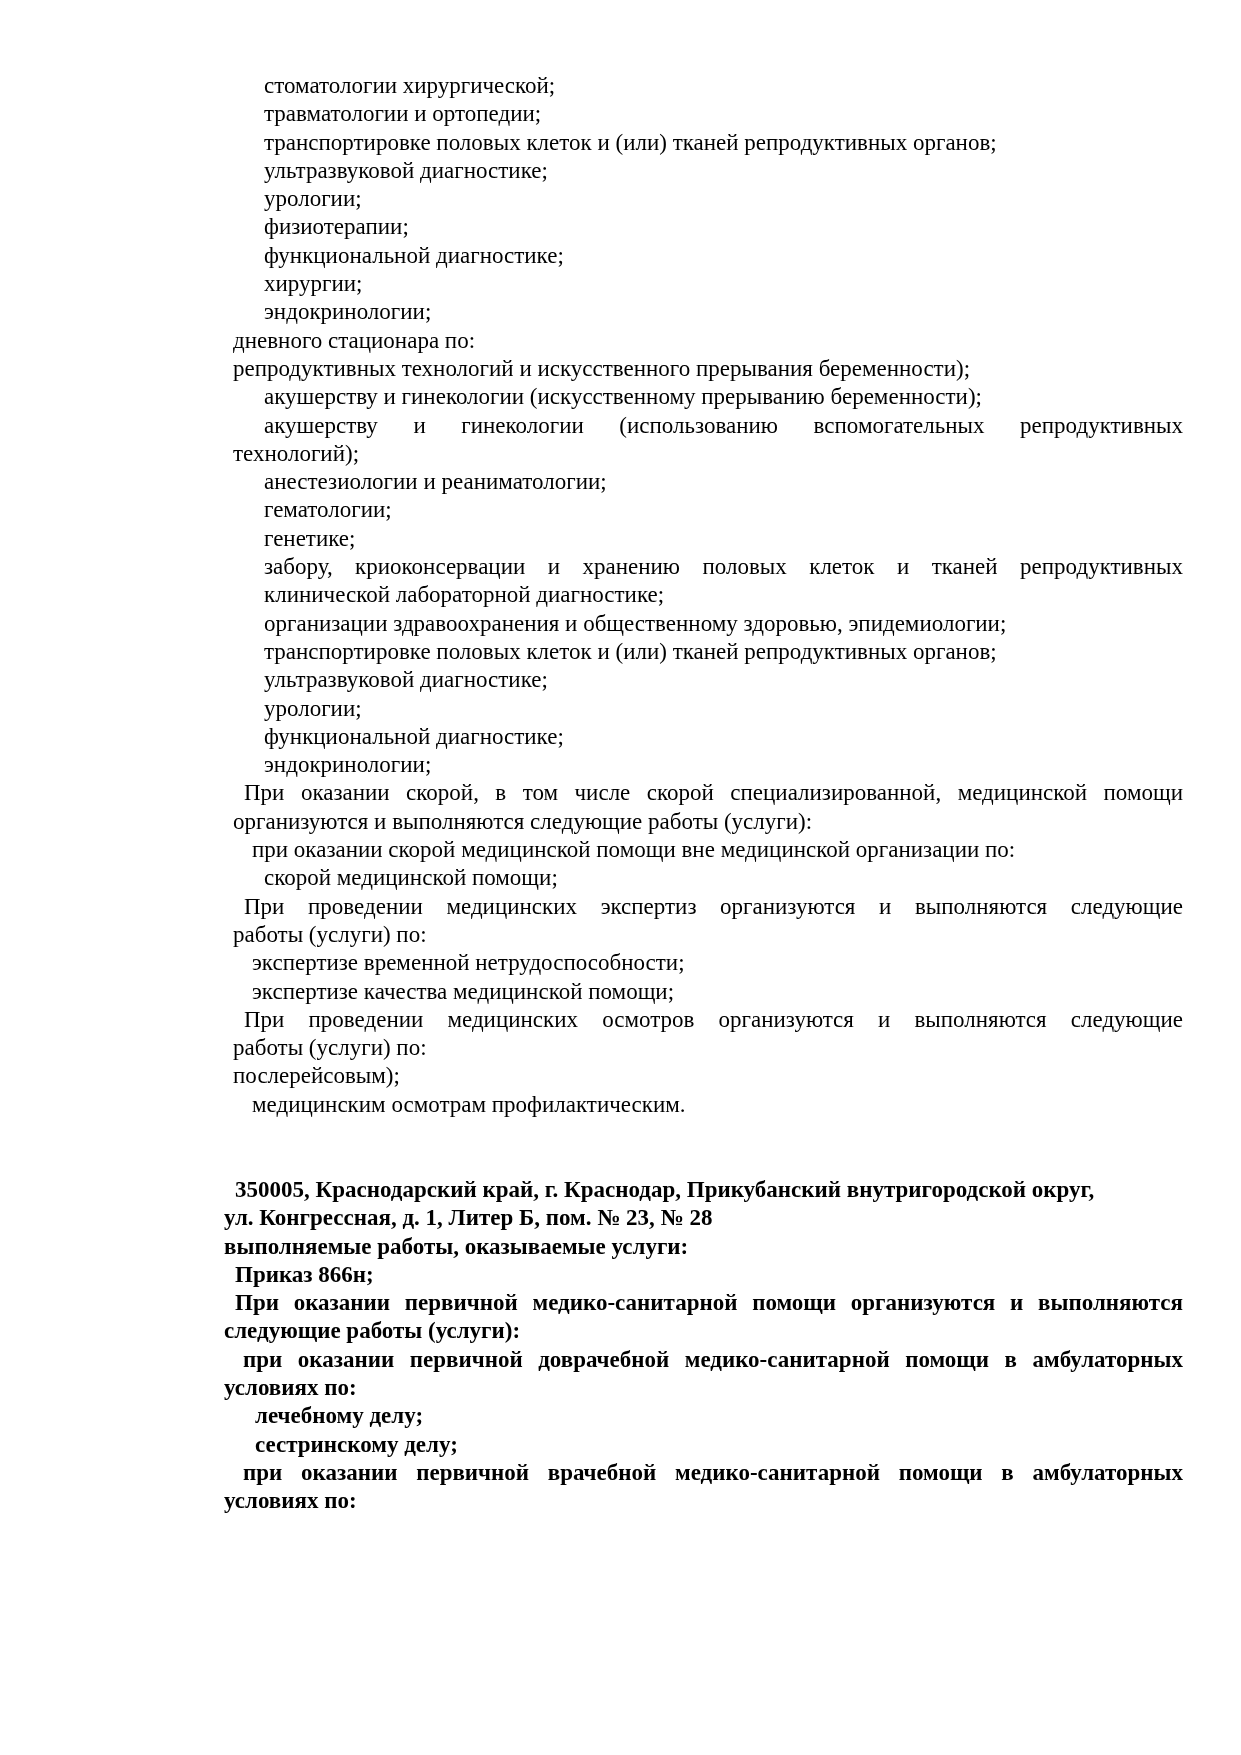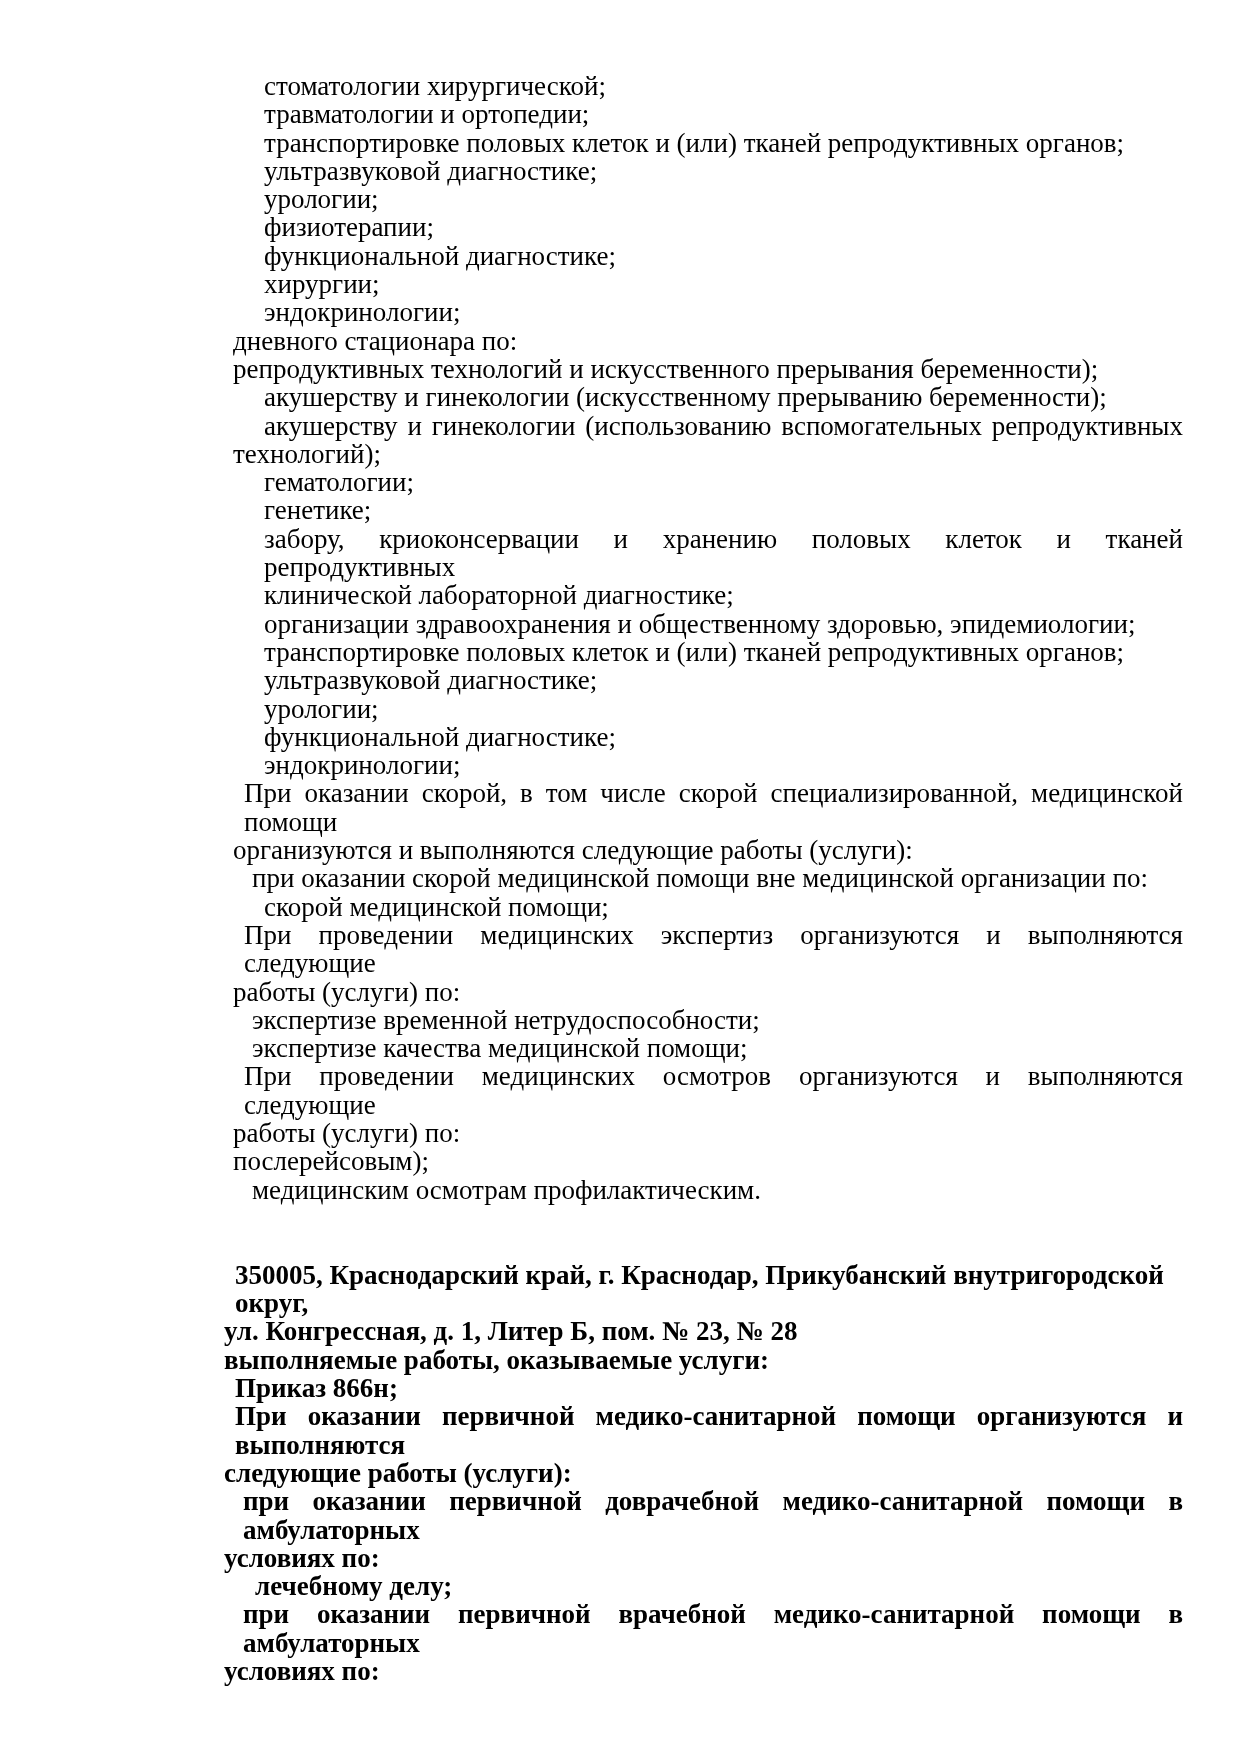--- a/index.html
+++ b/index.html
@@ -12,21 +12,21 @@
     height: 1755px;
     position: relative;
     overflow: hidden;
   }
   .page {
     position: absolute;
     inset: 0;
     background: #ffffff;
     color: #000000;
     font-family: "Liberation Serif", "DejaVu Serif", serif;
-    font-size: 27px;
+    font-size: 23px;
     line-height: 28.3px;
   }
   .section { box-sizing: content-box; }
   .section-a {
     margin: 72px 0 0 233px;
     width: 950px;
   }
   .section-b {
     margin: 57px 0 0 224px;
     width: 959px;
@@ -57,20 +57,21 @@
       <div class="line ind-3">урологии;</div>
       <div class="line ind-3">физиотерапии;</div>
       <div class="line ind-3">функциональной диагностике;</div>
       <div class="line ind-3">хирургии;</div>
       <div class="line ind-3">эндокринологии;</div>
       <div class="line ind-0">дневного стационара по:</div>
       <div class="line ind-0">репродуктивных технологий и искусственного прерывания беременности);</div>
       <div class="line ind-3">акушерству и гинекологии (искусственному прерыванию беременности);</div>
       <div class="line ind-3 stretch">акушерству и гинекологии (использованию вспомогательных репродуктивных</div>
       <div class="line ind-0">технологий);</div>
+      <div class="line ind-3">анестезиологии и реаниматологии;</div>
       <div class="line ind-3">гематологии;</div>
       <div class="line ind-3">генетике;</div>
       <div class="line ind-3 stretch">забору, криоконсервации и хранению половых клеток и тканей репродуктивных</div>
       <div class="line ind-3">клинической лабораторной диагностике;</div>
       <div class="line ind-3">организации здравоохранения и общественному здоровью, эпидемиологии;</div>
       <div class="line ind-3">транспортировке половых клеток и (или) тканей репродуктивных органов;</div>
       <div class="line ind-3">ультразвуковой диагностике;</div>
       <div class="line ind-3">урологии;</div>
       <div class="line ind-3">функциональной диагностике;</div>
       <div class="line ind-3">эндокринологии;</div>
@@ -90,16 +91,17 @@
     <div class="section section-b">
       <div class="line ind-1">350005, Краснодарский край, г. Краснодар, Прикубанский внутригородской округ,</div>
       <div class="line ind-0">ул. Конгрессная, д. 1, Литер Б, пом. № 23, № 28</div>
       <div class="line ind-0">выполняемые работы, оказываемые услуги:</div>
       <div class="line ind-1">Приказ 866н;</div>
       <div class="line ind-1 stretch">При оказании первичной медико-санитарной помощи организуются и выполняются</div>
       <div class="line ind-0">следующие работы (услуги):</div>
       <div class="line ind-2 stretch">при оказании первичной доврачебной медико-санитарной помощи в амбулаторных</div>
       <div class="line ind-0">условиях по:</div>
       <div class="line ind-3">лечебному делу;</div>
+      <div class="line ind-3">сестринскому делу;</div>
       <div class="line ind-2 stretch">при оказании первичной врачебной медико-санитарной помощи в амбулаторных</div>
       <div class="line ind-0">условиях по:</div>
     </div>
   </div>
 
 </body></html>

